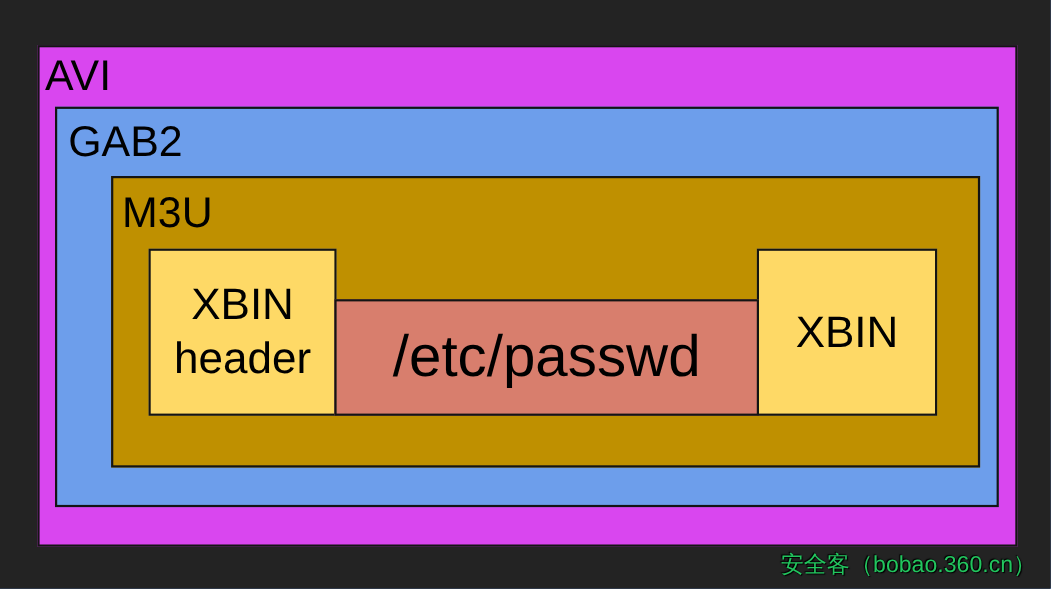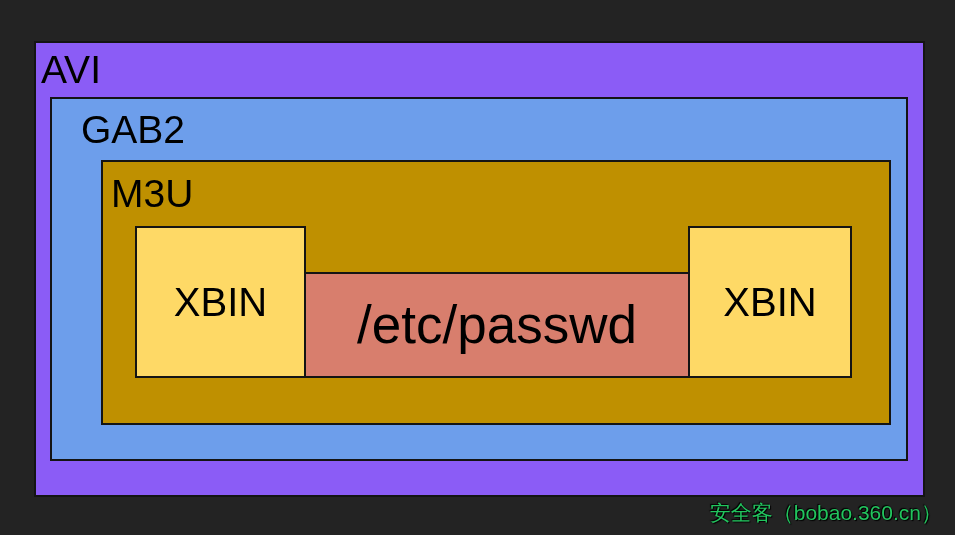--- a/index.html
+++ b/index.html
@@ -23,21 +23,21 @@
   }
   .layer-label {
     font-size: 39px;
     line-height: 1.15;
     color: #000;
     white-space: nowrap;
   }
   .avi   { left: 34px;  top: 41px;  width: 891px; height: 456px; }
   .avi   .layer-label { padding: 5px 0 0 5px; }
   .gab2  { left: 14px;  top: 54px;  width: 858px; height: 364px; }
-  .gab2  .layer-label { padding: 9px 0 0 29px; }
+  .gab2  .layer-label { padding: 9px 0 0 10px; }
   .m3u   { left: 49px;  top: 61px;  width: 790px; height: 265px; }
   .m3u   .layer-label { padding: 10px 0 0 8px; }
   .chunk-row {
     position: absolute;
     left: 32px;
     top: 64px;
     width: 719px;
     height: 152px;
     display: flex;
     align-items: stretch;
@@ -72,33 +72,34 @@
     color: #22c55e;
     text-shadow: 1px 1px 1px #000, -1px -1px 1px #000;
     white-space: nowrap;
   }
 </style>
 </head>
 <body>
 
 <div class="stage" style="background-color: rgb(35, 35, 35);">
 
-  <div class="layer avi" style="background-color: #8b5cf6;">
+  <div class="layer avi" style="background-color: #d946ef;">
     <div class="layer-label">AVI</div>
 
     <div class="layer gab2" style="background-color: rgb(109, 158, 235);">
       <div class="layer-label">GAB2</div>
 
       <div class="layer m3u" style="background-color: rgb(191, 144, 0);">
         <div class="layer-label">M3U</div>
 
         <div class="chunk-row">
 
           <div class="chunk header" style="background-color: rgb(254, 217, 102);">
             <div class="chunk-line">XBIN</div>
+            <div class="chunk-line">header</div>
           </div>
 
           <div class="chunk payload" style="background-color: rgb(216, 126, 109); margin-top: 46px;">
             <div class="payload-label">/etc/passwd</div>
           </div>
 
           <div class="chunk footer" style="background-color: rgb(254, 217, 102);">
             <div class="chunk-line">XBIN</div>
           </div>
 

